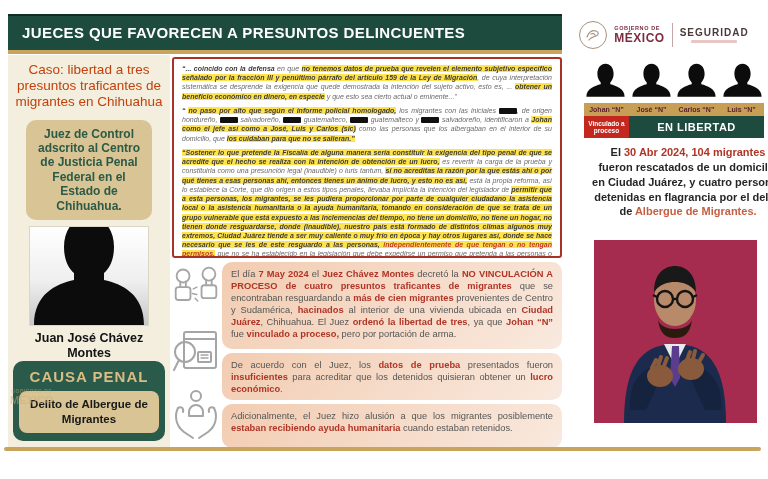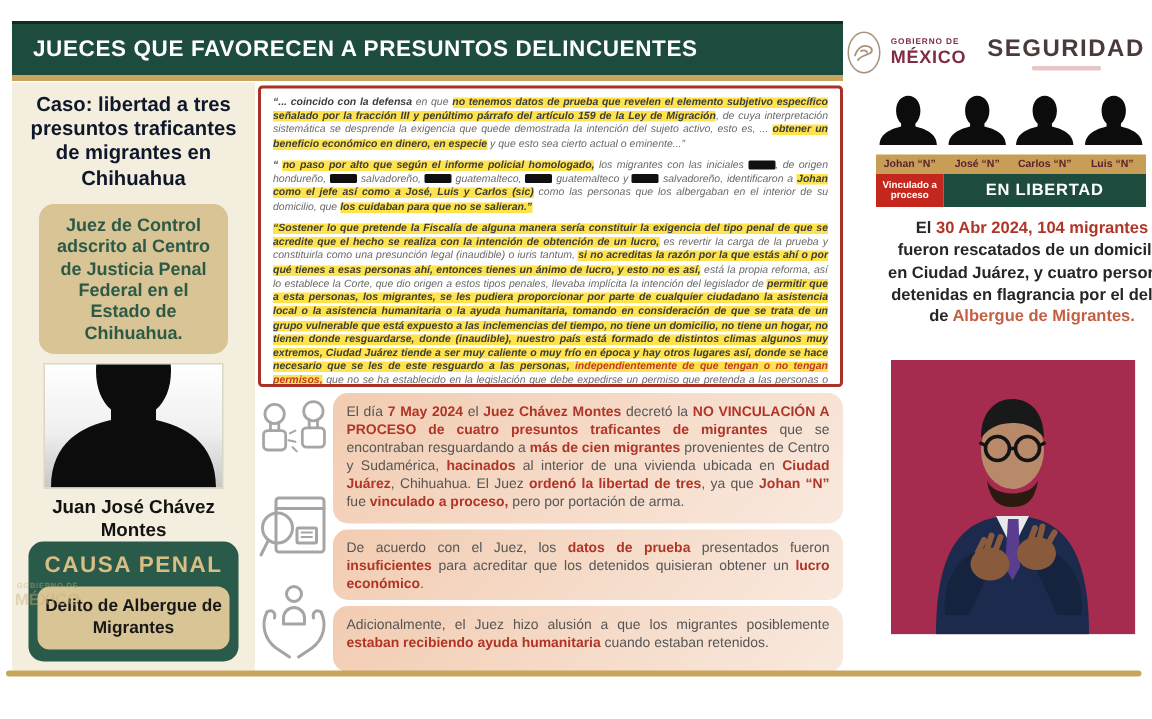--- a/index.html
+++ b/index.html
@@ -15,37 +15,37 @@
   
   .header-logos { position:absolute; left:566px; top:12px; width:196px; height:46px;
     display:flex; align-items:center; justify-content:center; gap:7px; }
   .eagle { width:28px; height:28px; border-radius:50%; border:1.5px solid #a6917b;
     display:flex; align-items:center; justify-content:center; }
   .gob-text { color:#7e2d40; text-align:left; }
   .gob-top { font-size:5.5px; font-weight:bold; letter-spacing:.6px; }
   .gob-main { font-size:12px; font-weight:bold; letter-spacing:.5px; }
   .logo-div { width:1px; height:24px; background:#c4a8a8; }
   .seg-logo { display:flex; flex-direction:column; align-items:center; }
-  .seguridad { font-size:16px; font-weight:bold; letter-spacing:1px; color:#4a3a3a; }
+  .seguridad { font-size:10px; font-weight:bold; letter-spacing:1px; color:#4a3a3a; }
   .seg-sub { width:46px; height:3px; background:#e3b8b8; border-radius:1px; margin-top:2px; opacity:.8; }
 
   
   .sidebar { position:absolute; left:8px; top:55px; width:162px; height:392px;
     background:#f3eedd; display:flex; flex-direction:column; align-items:center; }
-  .case-title { margin-top:7px; padding:0 5px; font-size:13.5px; font-weight:bold;
-    text-align:center; line-height:1.2; color:#0f172a; }
+  .case-title { margin-top:7px; padding:0 5px; font-size:13.5px; font-weight:normal;
+    text-align:center; line-height:1.2; color:#c2410c; }
   .judge-box { margin-top:9px; width:126px; background:#d8c494; border-radius:10px;
     padding:7px 5px; font-size:12px; font-weight:bold; color:#2d5a47; text-align:center; line-height:1.2; }
   .photo { margin-top:7px; width:118px; height:128px;
     background:linear-gradient(180deg,#ffffff 0%,#efefef 55%,#c7c7c7 100%);
     box-shadow:0 0 0 1px #dcd6c4; position:relative; overflow:hidden; }
   .photo svg { position:absolute; bottom:0; left:0; }
   .judge-name { margin-top:6px; font-size:12.5px; font-weight:bold; color:#131313;
     text-align:center; line-height:1.2; padding:0 6px; }
-  .causa-box { margin-top:auto; margin-bottom:6px; width:140px; background:#2a5a4a;
+  .causa-box { margin-top:auto; margin-bottom:6px; width:152px; background:#2a5a4a;
     border-radius:10px; padding:7px 6px 8px; }
   .causa-label { font-size:15px; font-weight:bold; color:#d9bd83; text-align:center; letter-spacing:1px; }
   .causa-inner { margin-top:6px; background:#d8c494; border-radius:8px; padding:6px 4px;
     font-size:11.5px; font-weight:bold; color:#181818; text-align:center; line-height:1.3; }
   .watermark { position:absolute; left:10px; top:388px; opacity:.45; color:#cbb07a;
     text-align:center; pointer-events:none; z-index:5; }
   .watermark .wm-top { font-size:5px; font-weight:bold; letter-spacing:.5px; }
   .watermark .wm-main { font-size:11px; font-weight:bold; }
 
   

